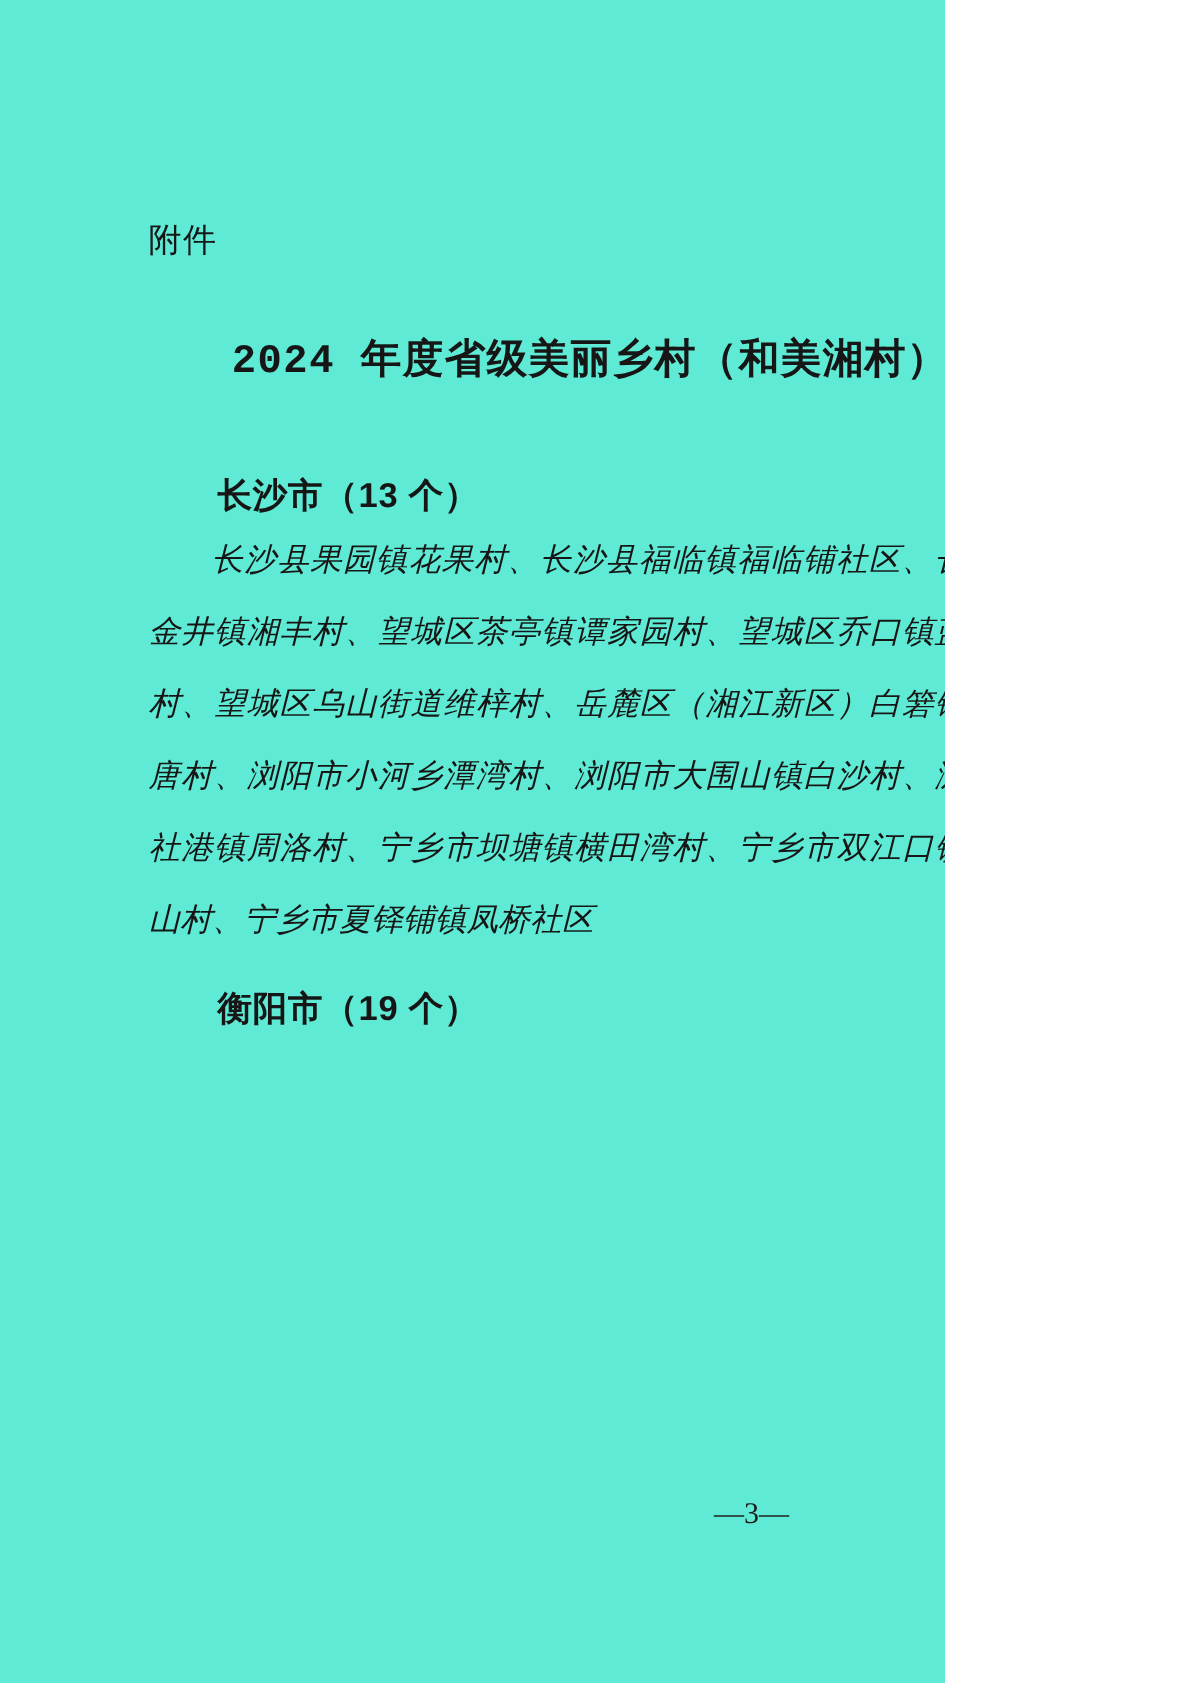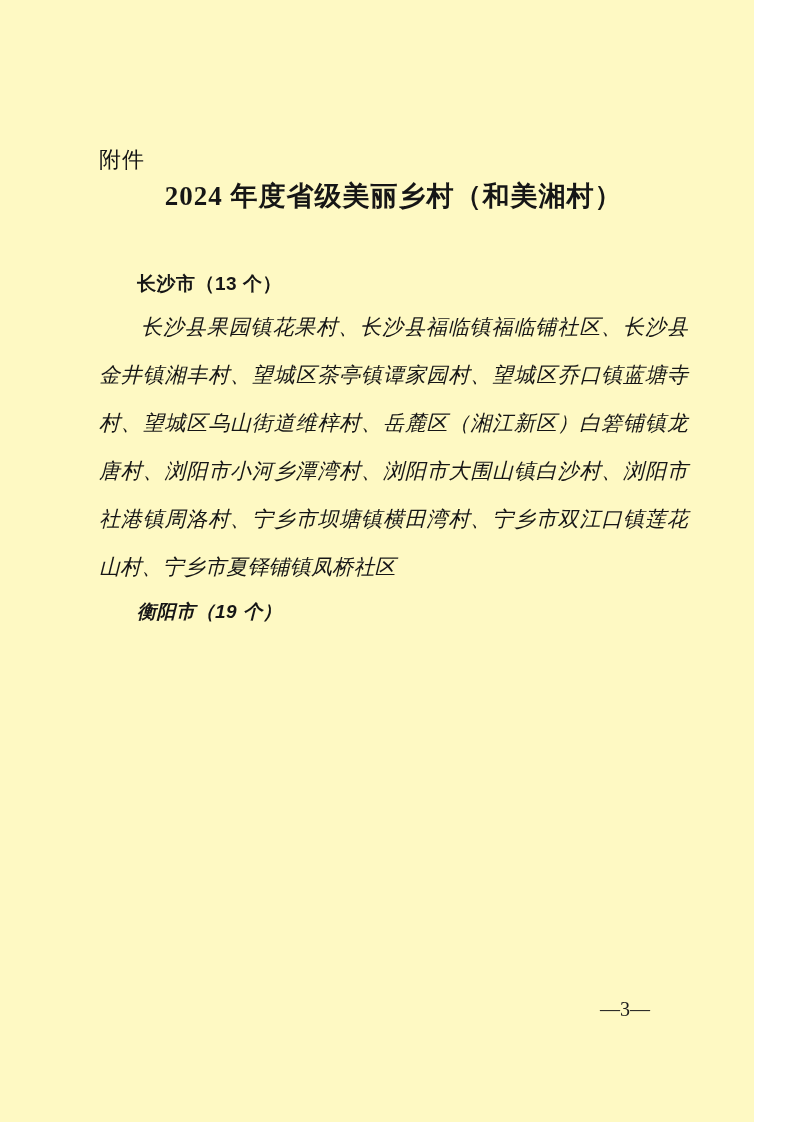--- a/index.html
+++ b/index.html
@@ -2,61 +2,61 @@
 <html><head>
 <meta charset="utf-8">
 <style>
   html, body {
     margin: 0;
     padding: 0;
     background: #ffffff;
   }
   .page {
     position: relative;
-    width: 754px;
+    width: 630px;
     height: 1122px;
-    background: #fef9c3;
+    background: #5eead4;
     color: #161616;
     overflow: hidden;
     font-family: "Liberation Serif", "DejaVu Serif", serif;
   }
   .content {
     position: absolute;
     left: 99px;
     top: 0;
     width: 589px;
   }
   .attachment-label {
     margin-top: 146px;
     font-family: "Liberation Sans", "DejaVu Sans", sans-serif;
     font-size: 22px;
     line-height: 28px;
     font-weight: 400;
     letter-spacing: 1px;
   }
   .doc-title {
+    margin-top: 46px;
     text-align: center;
     font-weight: 700;
     font-size: 27px;
     line-height: 45px;
     letter-spacing: 1px;
-    font-family: Liberation Serif, serif;
+    font-family: Liberation Mono, monospace;
   }
   .section-heading {
     margin-top: 46px;
     font-family: "Liberation Sans", "DejaVu Sans", sans-serif;
     font-weight: 700;
-    font-size: 19px;
+    font-size: 23px;
     line-height: 38px;
     text-indent: 2em;
     letter-spacing: 0.5px;
   }
   .section-heading.second {
-    margin-top: 2px;
-    font-style: italic;
+    margin-top: 16px;
   }
   .section-body {
     margin: 0;
     font-size: 21px;
     line-height: 48px;
     text-align: justify;
     text-justify: inter-ideograph;
     text-indent: 2em;
     letter-spacing: 0.2px;
     word-break: normal;

